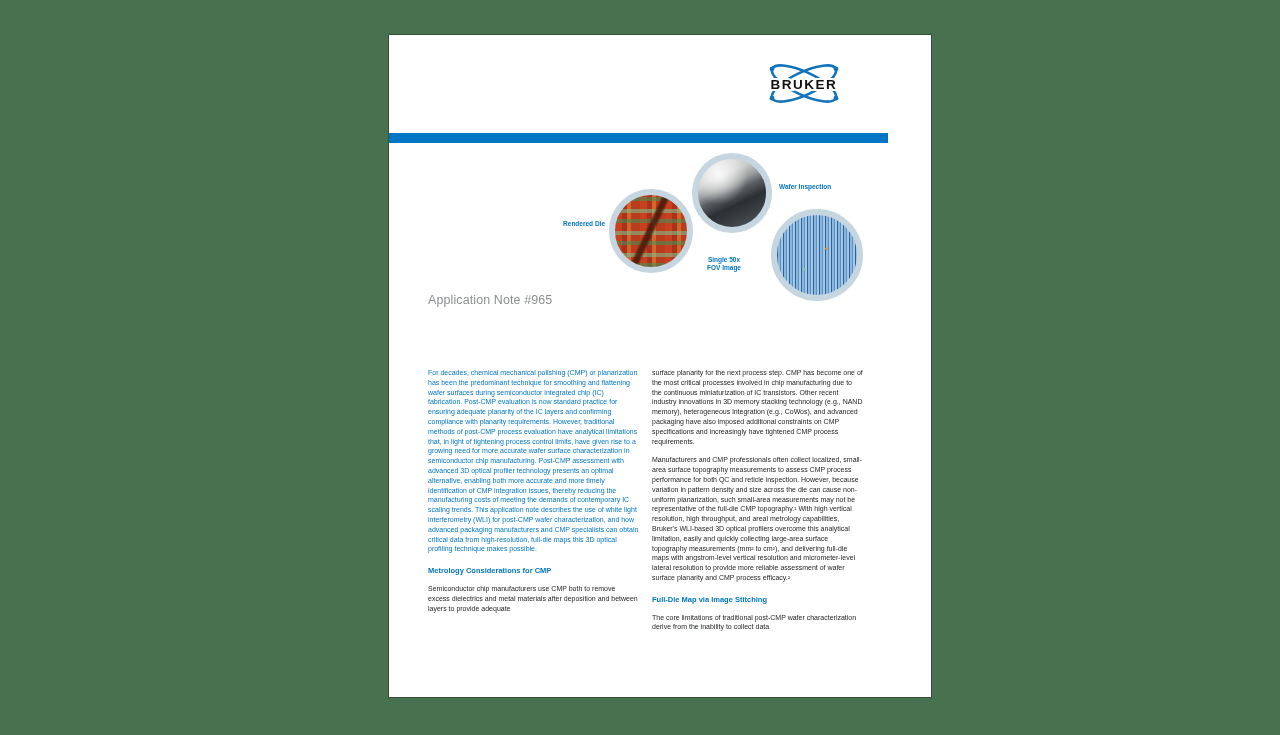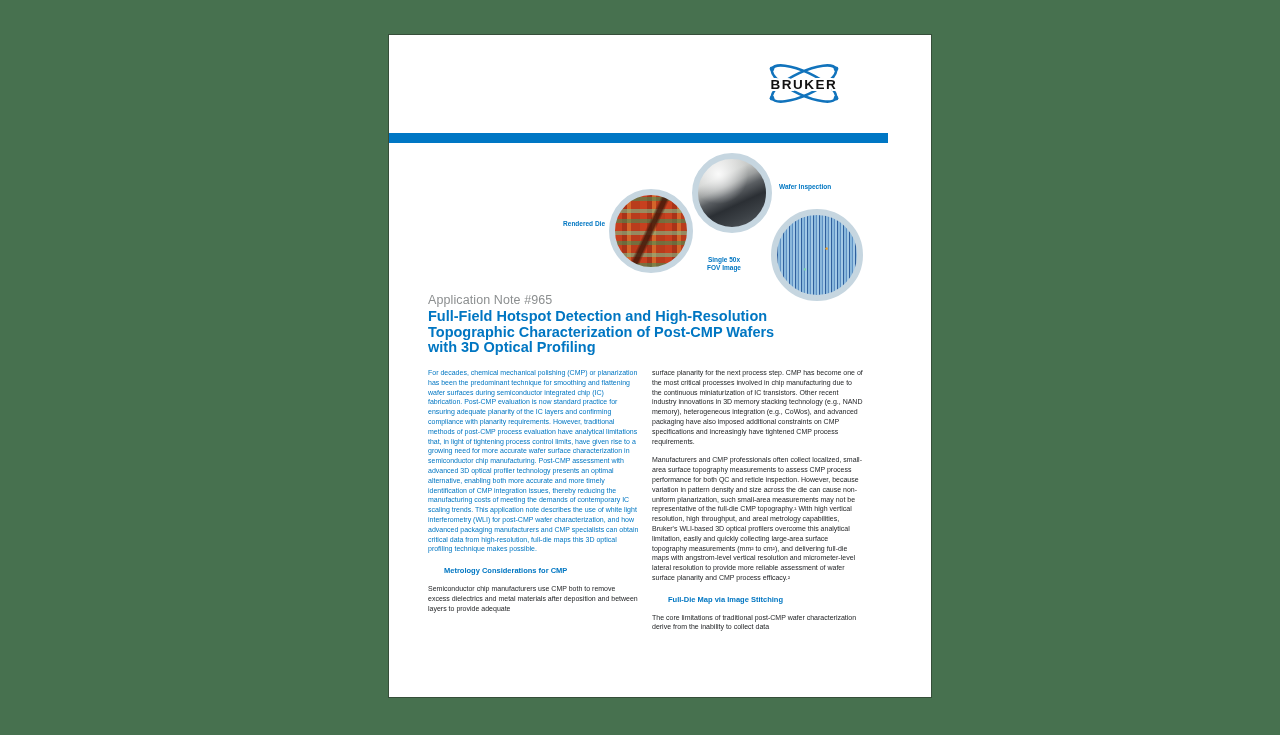--- a/index.html
+++ b/index.html
@@ -48,21 +48,21 @@
   .kicker{position:absolute;left:39px;top:258px;font-size:12.5px;color:#8C8F90;letter-spacing:.1px;}
   .doc-title{position:absolute;left:39px;top:274px;width:420px;
     font-size:14.5px;line-height:15.5px;font-weight:700;color:#0076C2;}
   .doc-title span{display:block;}
   
   .col{position:absolute;top:333px;width:211px;font-size:7px;line-height:9.8px;color:#232527;}
   .col-left{left:39px;}
   .col-right{left:263px;}
   .col p{margin:0 0 9px 0;}
   .intro{color:#0076C2;}
-  .section-heading{font-size:7.5px;font-weight:700;color:#0076C2;margin:12px 0 8px 16px;}
+  .section-heading{font-size:7.5px;font-weight:700;color:#0076C2;margin:12px 0 8px 0;}
 </style>
 </head>
 <body>
 
 <div class="page">
 
   <div class="logo">
     <svg width="82" height="43" viewBox="0 0 82 43">
       <g fill="none" stroke="#1173BC" stroke-width="2.6">
         <ellipse cx="41" cy="21.5" rx="35" ry="11.5" transform="rotate(-25 41 21.5)"></ellipse>
@@ -85,25 +85,20 @@
   <div class="circle circle-fov"></div>
 
   <div class="circle-label label-die">Rendered Die</div>
   <div class="circle-label label-wafer">Wafer Inspection</div>
   <div class="circle-label label-fov">
     <span style="display:block;">Single 50x</span>
     <span style="display:block;">FOV Image</span>
   </div>
 
   <div class="kicker">Application Note #965</div>
-  <div class="doc-title">
-    <span>Full-Field Hotspot Detection and High-Resolution</span>
-    <span>Topographic Characterization of Post-CMP Wafers</span>
-    <span>with 3D Optical Profiling</span>
-  </div>
 
   <div class="col col-left">
     <p class="intro">For decades, chemical mechanical polishing (CMP) or planarization has been the predominant technique for smoothing and flattening wafer surfaces during semiconductor integrated chip (IC) fabrication. Post-CMP evaluation is now standard practice for ensuring adequate planarity of the IC layers and confirming compliance with planarity requirements. However, traditional methods of post-CMP process evaluation have analytical limitations that, in light of tightening process control limits, have given rise to a growing need for more accurate wafer surface characterization in semiconductor chip manufacturing. Post-CMP assessment with advanced 3D optical profiler technology presents an optimal alternative, enabling both more accurate and more timely identification of CMP integration issues, thereby reducing the manufacturing costs of meeting the demands of contemporary IC scaling trends. This application note describes the use of white light interferometry (WLI) for post-CMP wafer characterization, and how advanced packaging manufacturers and CMP specialists can obtain critical data from high-resolution, full-die maps this 3D optical profiling technique makes possible.</p>
     <div class="section-heading">Metrology Considerations for CMP</div>
     <p>Semiconductor chip manufacturers use CMP both to remove excess dielectrics and metal materials after deposition and between layers to provide adequate</p>
   </div>
 
   <div class="col col-right">
     <p>surface planarity for the next process step. CMP has become one of the most critical processes involved in chip manufacturing due to the continuous miniaturization of IC transistors. Other recent industry innovations in 3D memory stacking technology (e.g., NAND memory), heterogeneous integration (e.g., CoWos), and advanced packaging have also imposed additional constraints on CMP specifications and increasingly have tightened CMP process requirements.</p>
     <p>Manufacturers and CMP professionals often collect localized, small-area surface topography measurements to assess CMP process performance for both QC and reticle inspection. However, because variation in pattern density and size across the die can cause non-uniform planarization, such small-area measurements may not be representative of the full-die CMP topography.¹ With high vertical resolution, high throughput, and areal metrology capabilities, Bruker's WLI-based 3D optical profilers overcome this analytical limitation, easily and quickly collecting large-area surface topography measurements (mm² to cm²), and delivering full-die maps with angstrom-level vertical resolution and micrometer-level lateral resolution to provide more reliable assessment of wafer surface planarity and CMP process efficacy.²</p>

